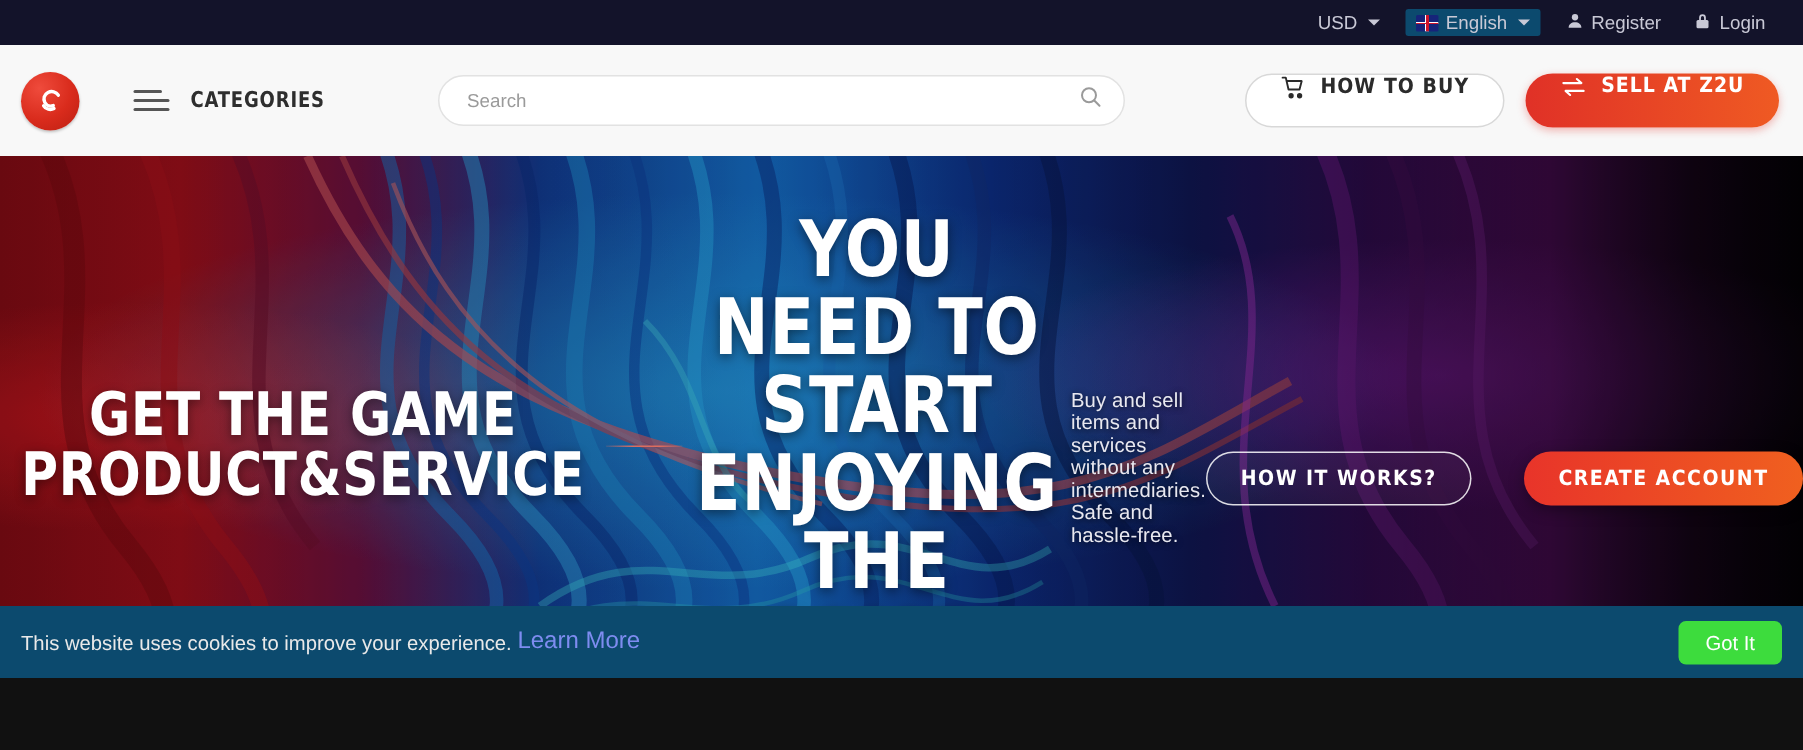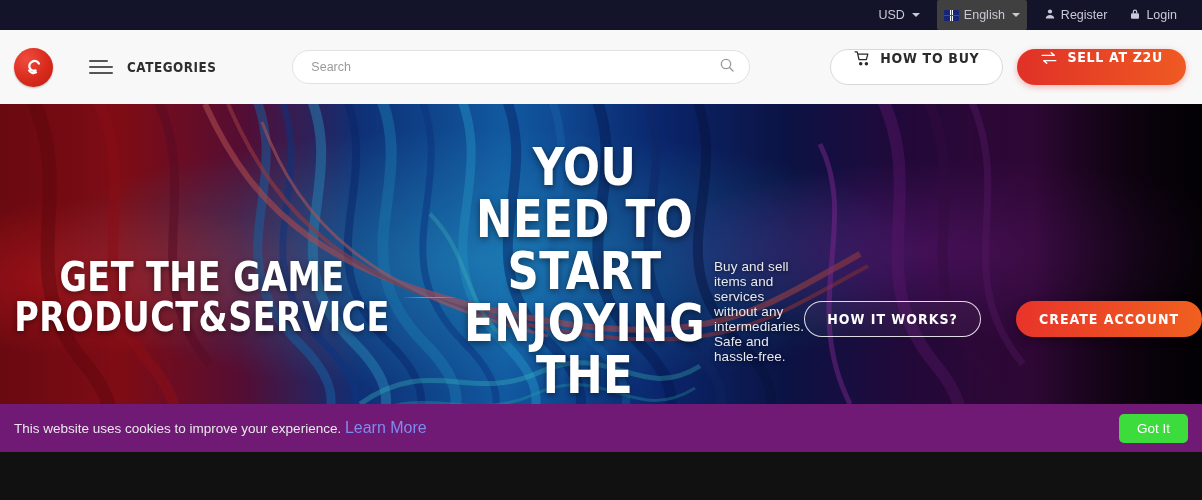--- a/index.html
+++ b/index.html
@@ -16,21 +16,21 @@
     display:flex; align-items:center; justify-content:flex-end;
     padding-right:14px;
     gap:0px;
   }
   .topbar-item {
     display:flex; align-items:center; gap:5px;
     color:#c9c9d6; font-size:12.5px;
     padding:0 11px; height:40px; cursor:pointer;
     white-space:nowrap;
   }
-  .topbar-item.lang { background:#404040; height:30px; border-radius:2px; padding:0 7px; margin:0 6px; }
+  .topbar-item.lang { background:#0c4a6e; height:18px; border-radius:2px; padding:0 7px; margin:0 6px; }
   .caret { width:0;height:0;border-left:4px solid transparent;border-right:4px solid transparent;border-top:4px solid #c9c9d6; display:inline-block; margin-left:2px;}
   .flag {
     width:15px;height:11px;display:inline-block;position:relative;overflow:hidden;
     background:#16247a;border-radius:1px;
   }
   .flag::before{content:"";position:absolute;left:0;top:0;width:100%;height:100%;
     background:
       linear-gradient(to bottom, transparent 44%, #fff 44%, #fff 56%, transparent 56%),
       linear-gradient(to right, transparent 40%, #fff 40%, #fff 60%, transparent 60%);
   }
@@ -119,21 +119,21 @@
     font-weight:bold; font-size:14px; letter-spacing:1px; cursor:pointer;
     font-family:"DejaVu Sans Condensed","Liberation Sans", sans-serif;
   }
   .cta-primary { width:186px; background:linear-gradient(90deg,#e8342a 0%,#f0601f 100%); color:#fff;
     box-shadow:0 3px 10px rgba(0,0,0,.35); }
   .cta-ghost { width:177px; background:rgba(255,255,255,.04); color:#fff; border:1px solid rgba(255,255,255,.85); }
 
   
   .cookie {
     position:absolute; left:0; bottom:0; width:100%; height:48px;
-    background:#701a75; display:flex; align-items:center; padding:0 14px; z-index:9;
+    background:#0c4a6e; display:flex; align-items:center; padding:0 14px; z-index:9;
   }
   .cookie-text { color:#e9e9e9; font-size:13.5px; }
   .cookie-link { color:#7e8cf0; text-decoration:none; cursor:pointer; }
   .cookie-btn {
     margin-left:auto; background:#3ddc3d; color:#fff; border:none; border-radius:5px;
     padding:7px 18px; font-size:13.5px; cursor:pointer; font-family:"Liberation Sans", sans-serif;
   }
 </style>
 </head>
 <body>

